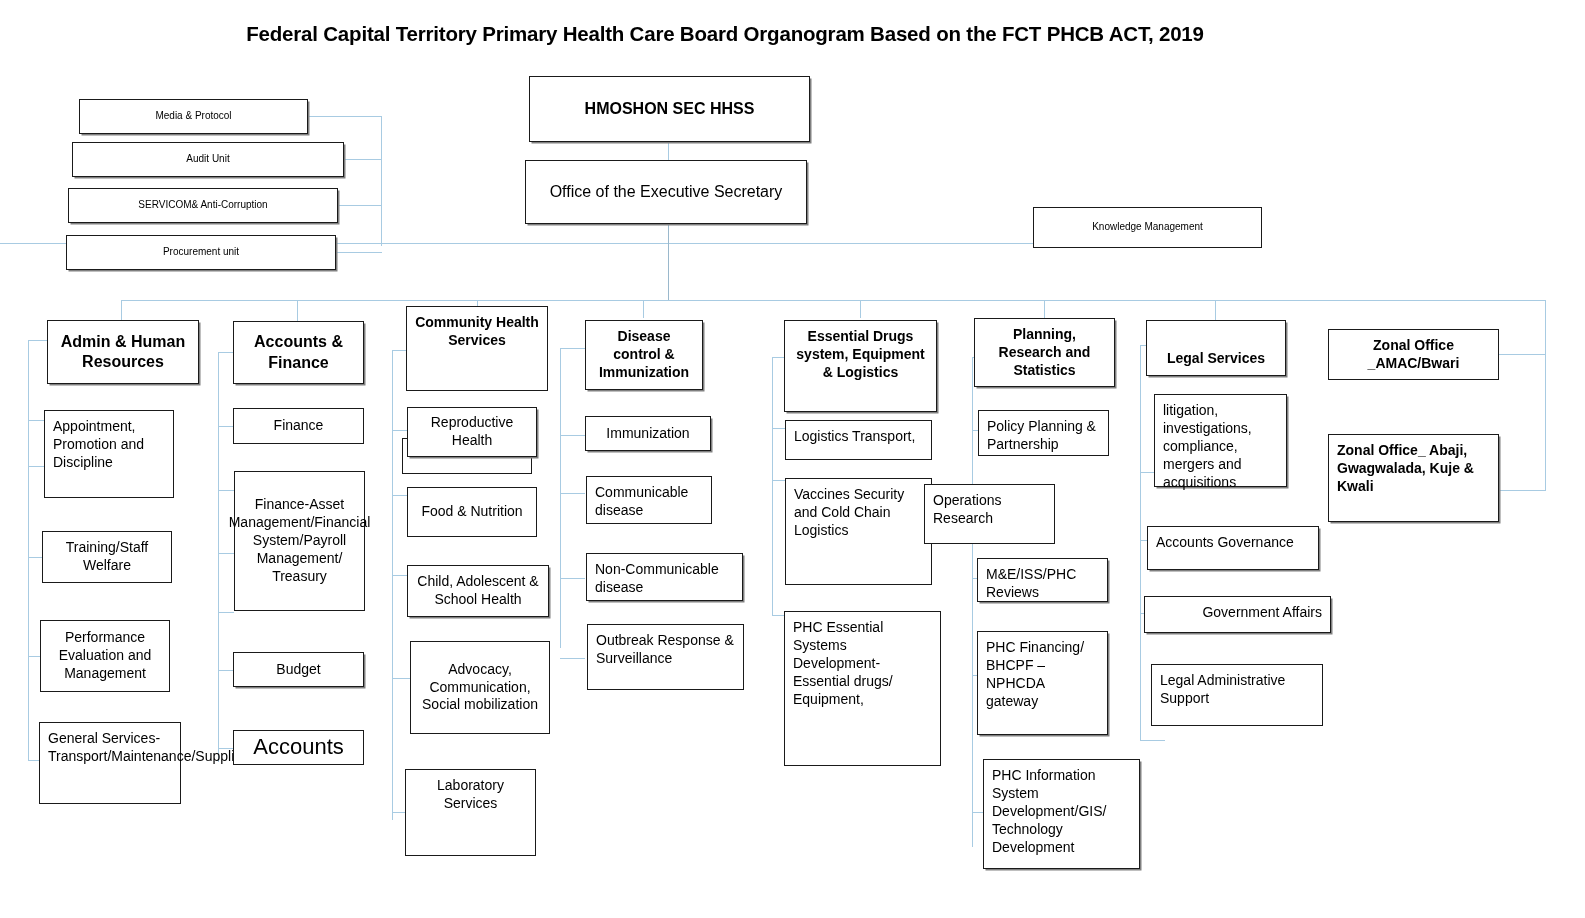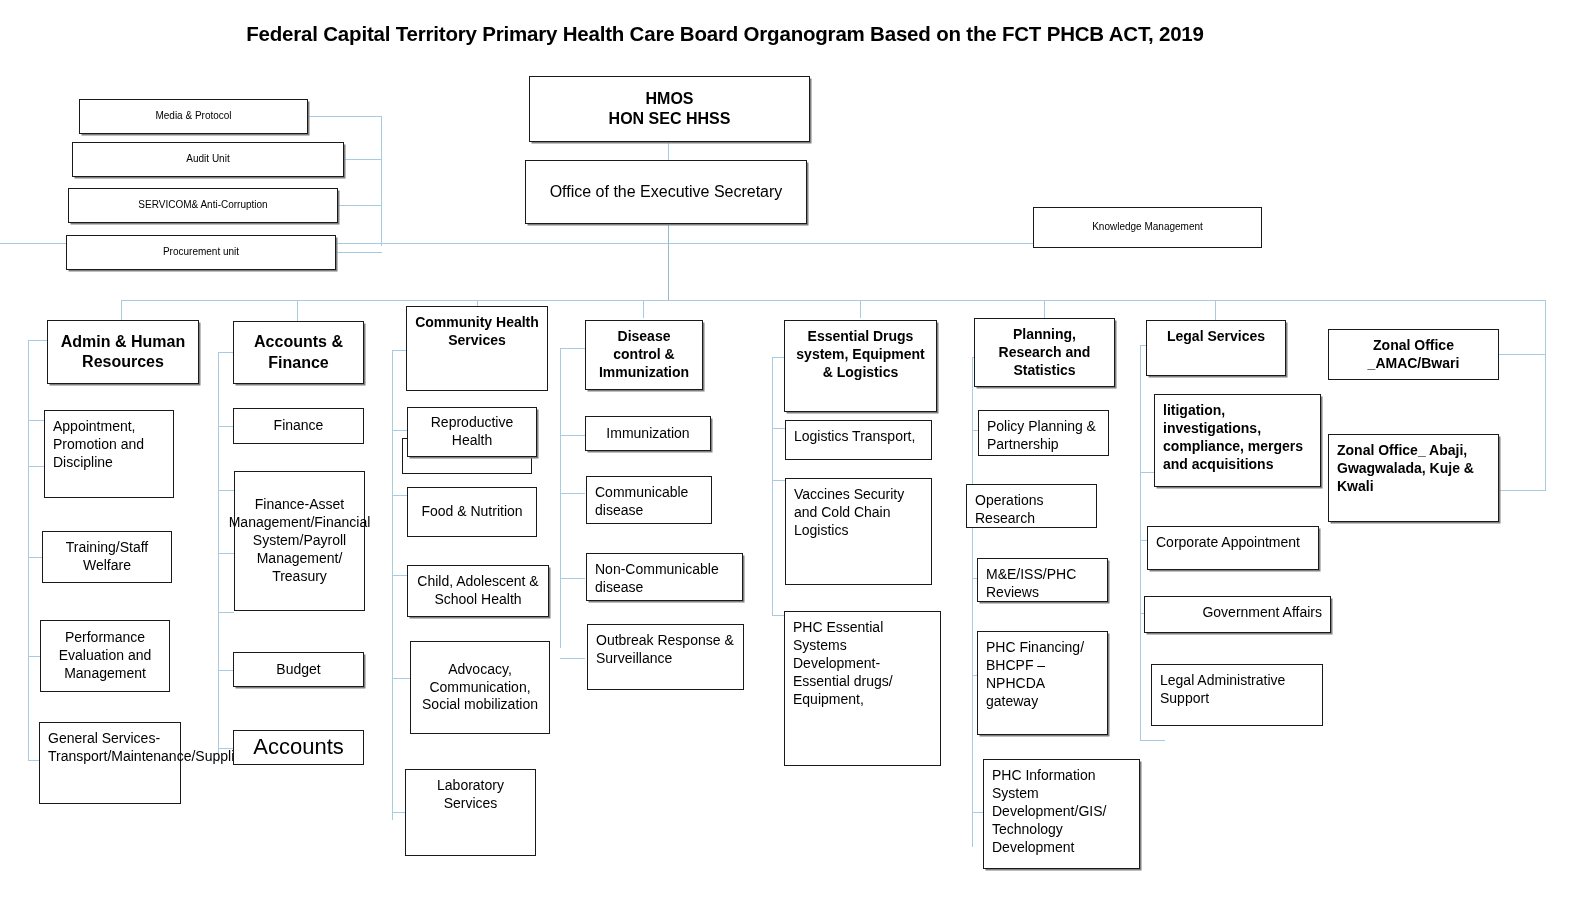--- a/index.html
+++ b/index.html
@@ -218,48 +218,48 @@
   <div class="ln h" style="left:972px;top:578px;width:12px;"></div>
   <div class="ln h" style="left:972px;top:675px;width:12px;"></div>
   <div class="ln h" style="left:972px;top:812px;width:12px;"></div>
 
   <div class="box shadow topc b f14" style="left:974px;top:318px;width:141px;height:69px;">
     <span>Planning, Research and Statistics</span>
   </div>
   <div class="box topc left f14" style="left:978px;top:410px;width:131px;height:46px;">
     <span>Policy Planning &amp; Partnership</span>
   </div>
-  <div class="box topc left f14" style="left:966px;top:484px;width:131px;height:44px;">
+  <div class="box topc left f14" style="left:924px;top:484px;width:131px;height:60px;">
     <span>Operations Research</span>
   </div>
   <div class="box shadow topc left f14" style="left:977px;top:558px;width:131px;height:44px;">
     <span>M&amp;E/ISS/PHC Reviews</span>
   </div>
   <div class="box shadow topc left f14" style="left:977px;top:631px;width:131px;height:104px;">
     <span>PHC Financing/ BHCPF – NPHCDA gateway</span>
   </div>
   <div class="box shadow topc left f14" style="left:983px;top:759px;width:157px;height:110px;">
     <span>PHC Information System Development/GIS/ Technology Development</span>
   </div>
 
   <div class="ln v" style="left:1140px;top:345px;height:396px;"></div>
   <div class="ln h" style="left:1140px;top:345px;width:25px;"></div>
   <div class="ln h" style="left:1140px;top:472px;width:25px;"></div>
   <div class="ln h" style="left:1140px;top:540px;width:25px;"></div>
   <div class="ln h" style="left:1140px;top:613px;width:25px;"></div>
   <div class="ln h" style="left:1140px;top:740px;width:25px;"></div>
 
-  <div class="box shadow topc b f14" style="left:1146px;top:320px;width:140px;height:56px;">
+  <div class="box shadow topc b f14" style="left:1146px;top:320px;width:140px;height:56px;align-items:flex-end;">
     <span>Legal Services</span>
   </div>
-  <div class="box shadow topc left f14" style="left:1154px;top:394px;width:167px;height:93px;font-weight:bold;">
+  <div class="box shadow topc left f14" style="left:1154px;top:394px;width:133px;height:93px;">
     <span>litigation, investigations, compliance, mergers and acquisitions</span>
   </div>
   <div class="box shadow topc left f14" style="left:1147px;top:526px;width:172px;height:44px;">
-    <span>Corporate Appointment</span>
+    <span>Accounts Governance</span>
   </div>
   <div class="box shadow topc left f14" style="left:1144px;top:596px;width:187px;height:37px;justify-content:flex-end;">
     <span>Government Affairs</span>
   </div>
   <div class="box topc left f14" style="left:1151px;top:664px;width:172px;height:62px;">
     <span>Legal Administrative Support</span>
   </div>
 
   <div class="box mid b f14" style="left:1328px;top:329px;width:171px;height:51px;">
     <span>Zonal Office _AMAC/Bwari</span>
@@ -274,21 +274,21 @@
   <div class="box shadow mid f145" style="left:72px;top:142px;width:272px;height:35px;">
     <span>Audit Unit</span>
   </div>
   <div class="box shadow mid f145" style="left:68px;top:188px;width:270px;height:35px;">
     <span>SERVICOM&amp; Anti-Corruption</span>
   </div>
   <div class="box shadow mid f145" style="left:66px;top:235px;width:270px;height:35px;">
     <span>Procurement unit</span>
   </div>
 
-  <div class="box shadow mid b f16" style="left:529px;top:76px;width:281px;height:66px;flex-direction:column;">
+  <div class="box shadow mid b f16" style="left:529px;top:76px;width:281px;height:66px;flex-direction:row;">
     <span>HMOS</span>
     <span>HON SEC HHSS</span>
   </div>
   <div class="box shadow mid f16" style="left:525px;top:160px;width:282px;height:64px;">
     <span>Office of the Executive Secretary</span>
   </div>
   <div class="box mid f145" style="left:1033px;top:207px;width:229px;height:41px;">
     <span>Knowledge Management</span>
   </div>
 

